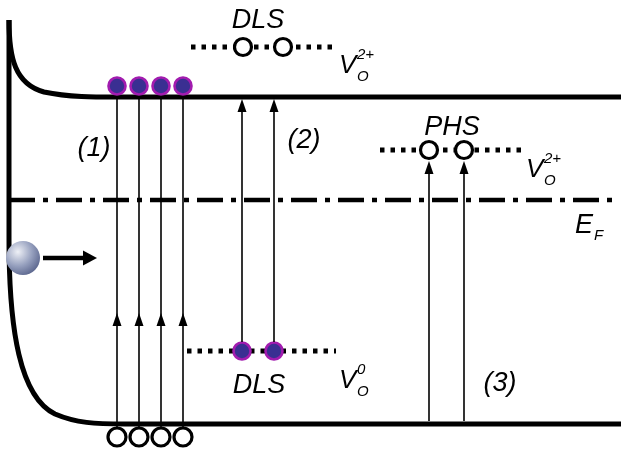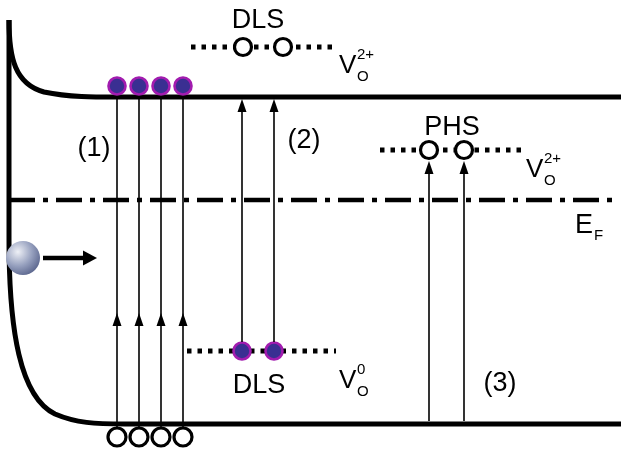--- a/index.html
+++ b/index.html
@@ -7,20 +7,21 @@
     padding: 0;
     background: #ffffff;
   }
   .figure-wrap {
     position: relative;
     width: 621px;
     height: 454px;
     background: #ffffff;
     overflow: hidden;
     font-family: "Liberation Sans", sans-serif;
+    font-style: italic;
   }
   svg { display: block; }
   .lbl {
     font-family: "Liberation Sans", sans-serif;
     font-size: 27px;
     fill: #000000;
   }
   .lbl-med {
     font-family: "Liberation Sans", sans-serif;
     font-size: 26px;

